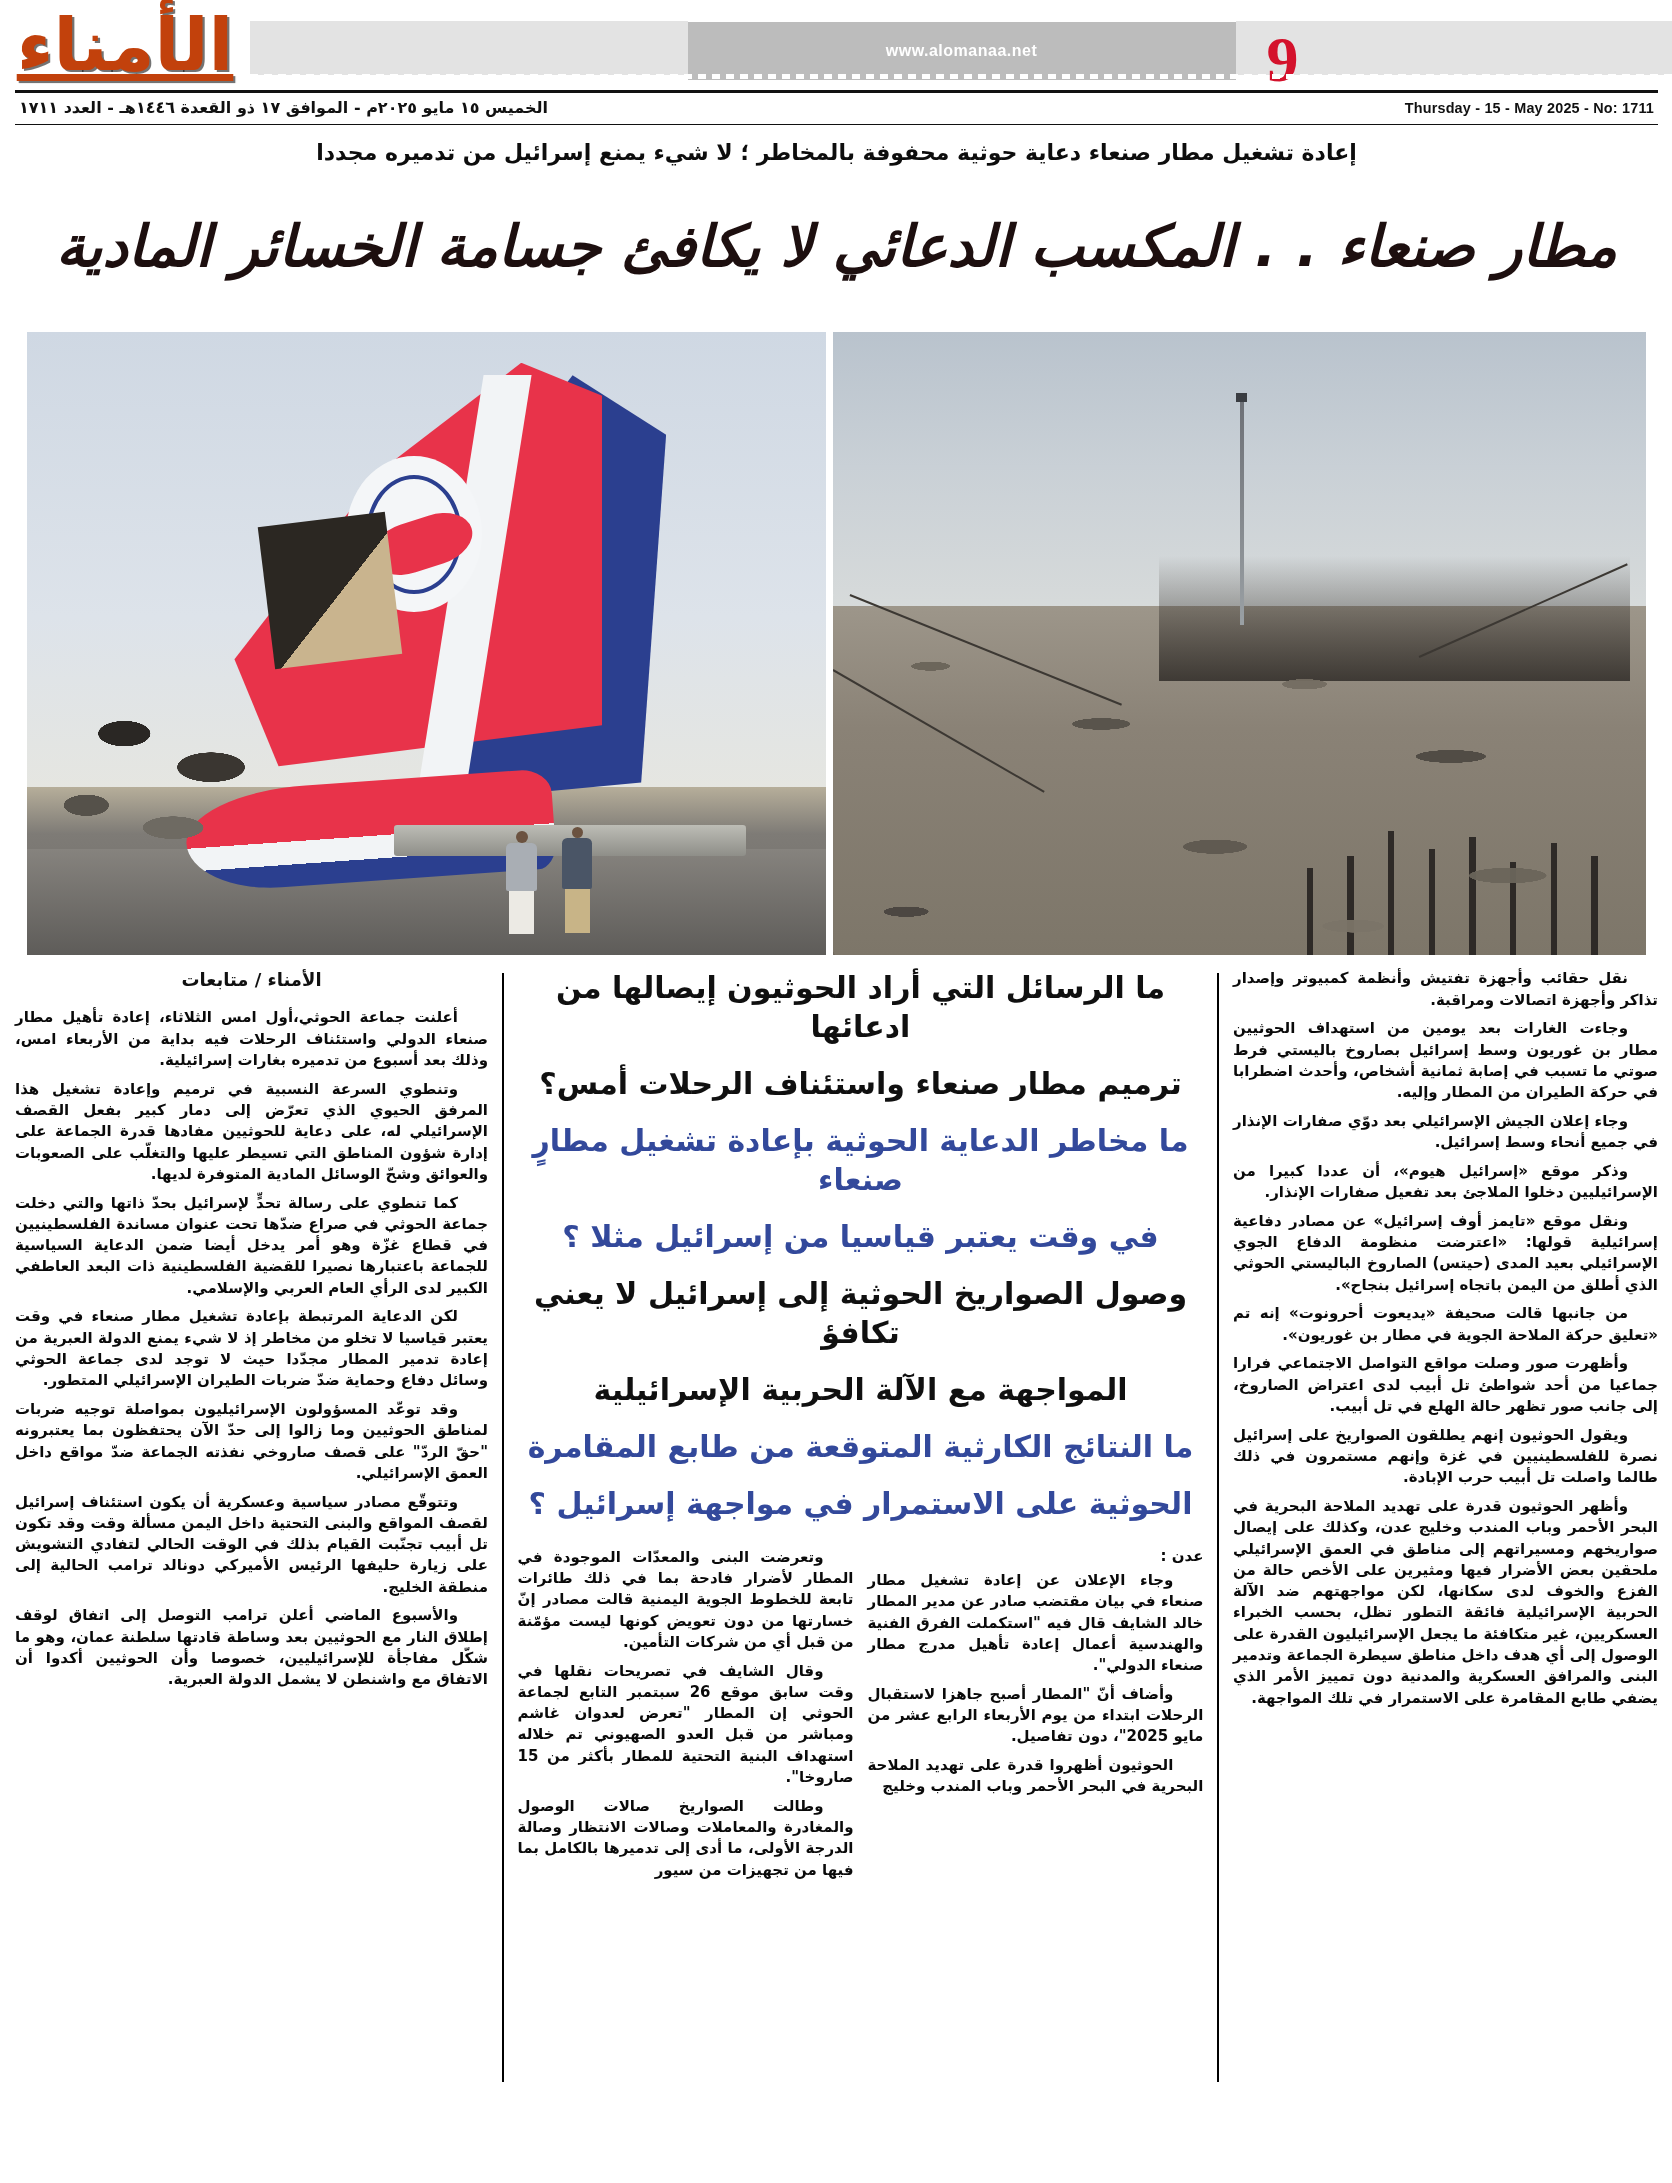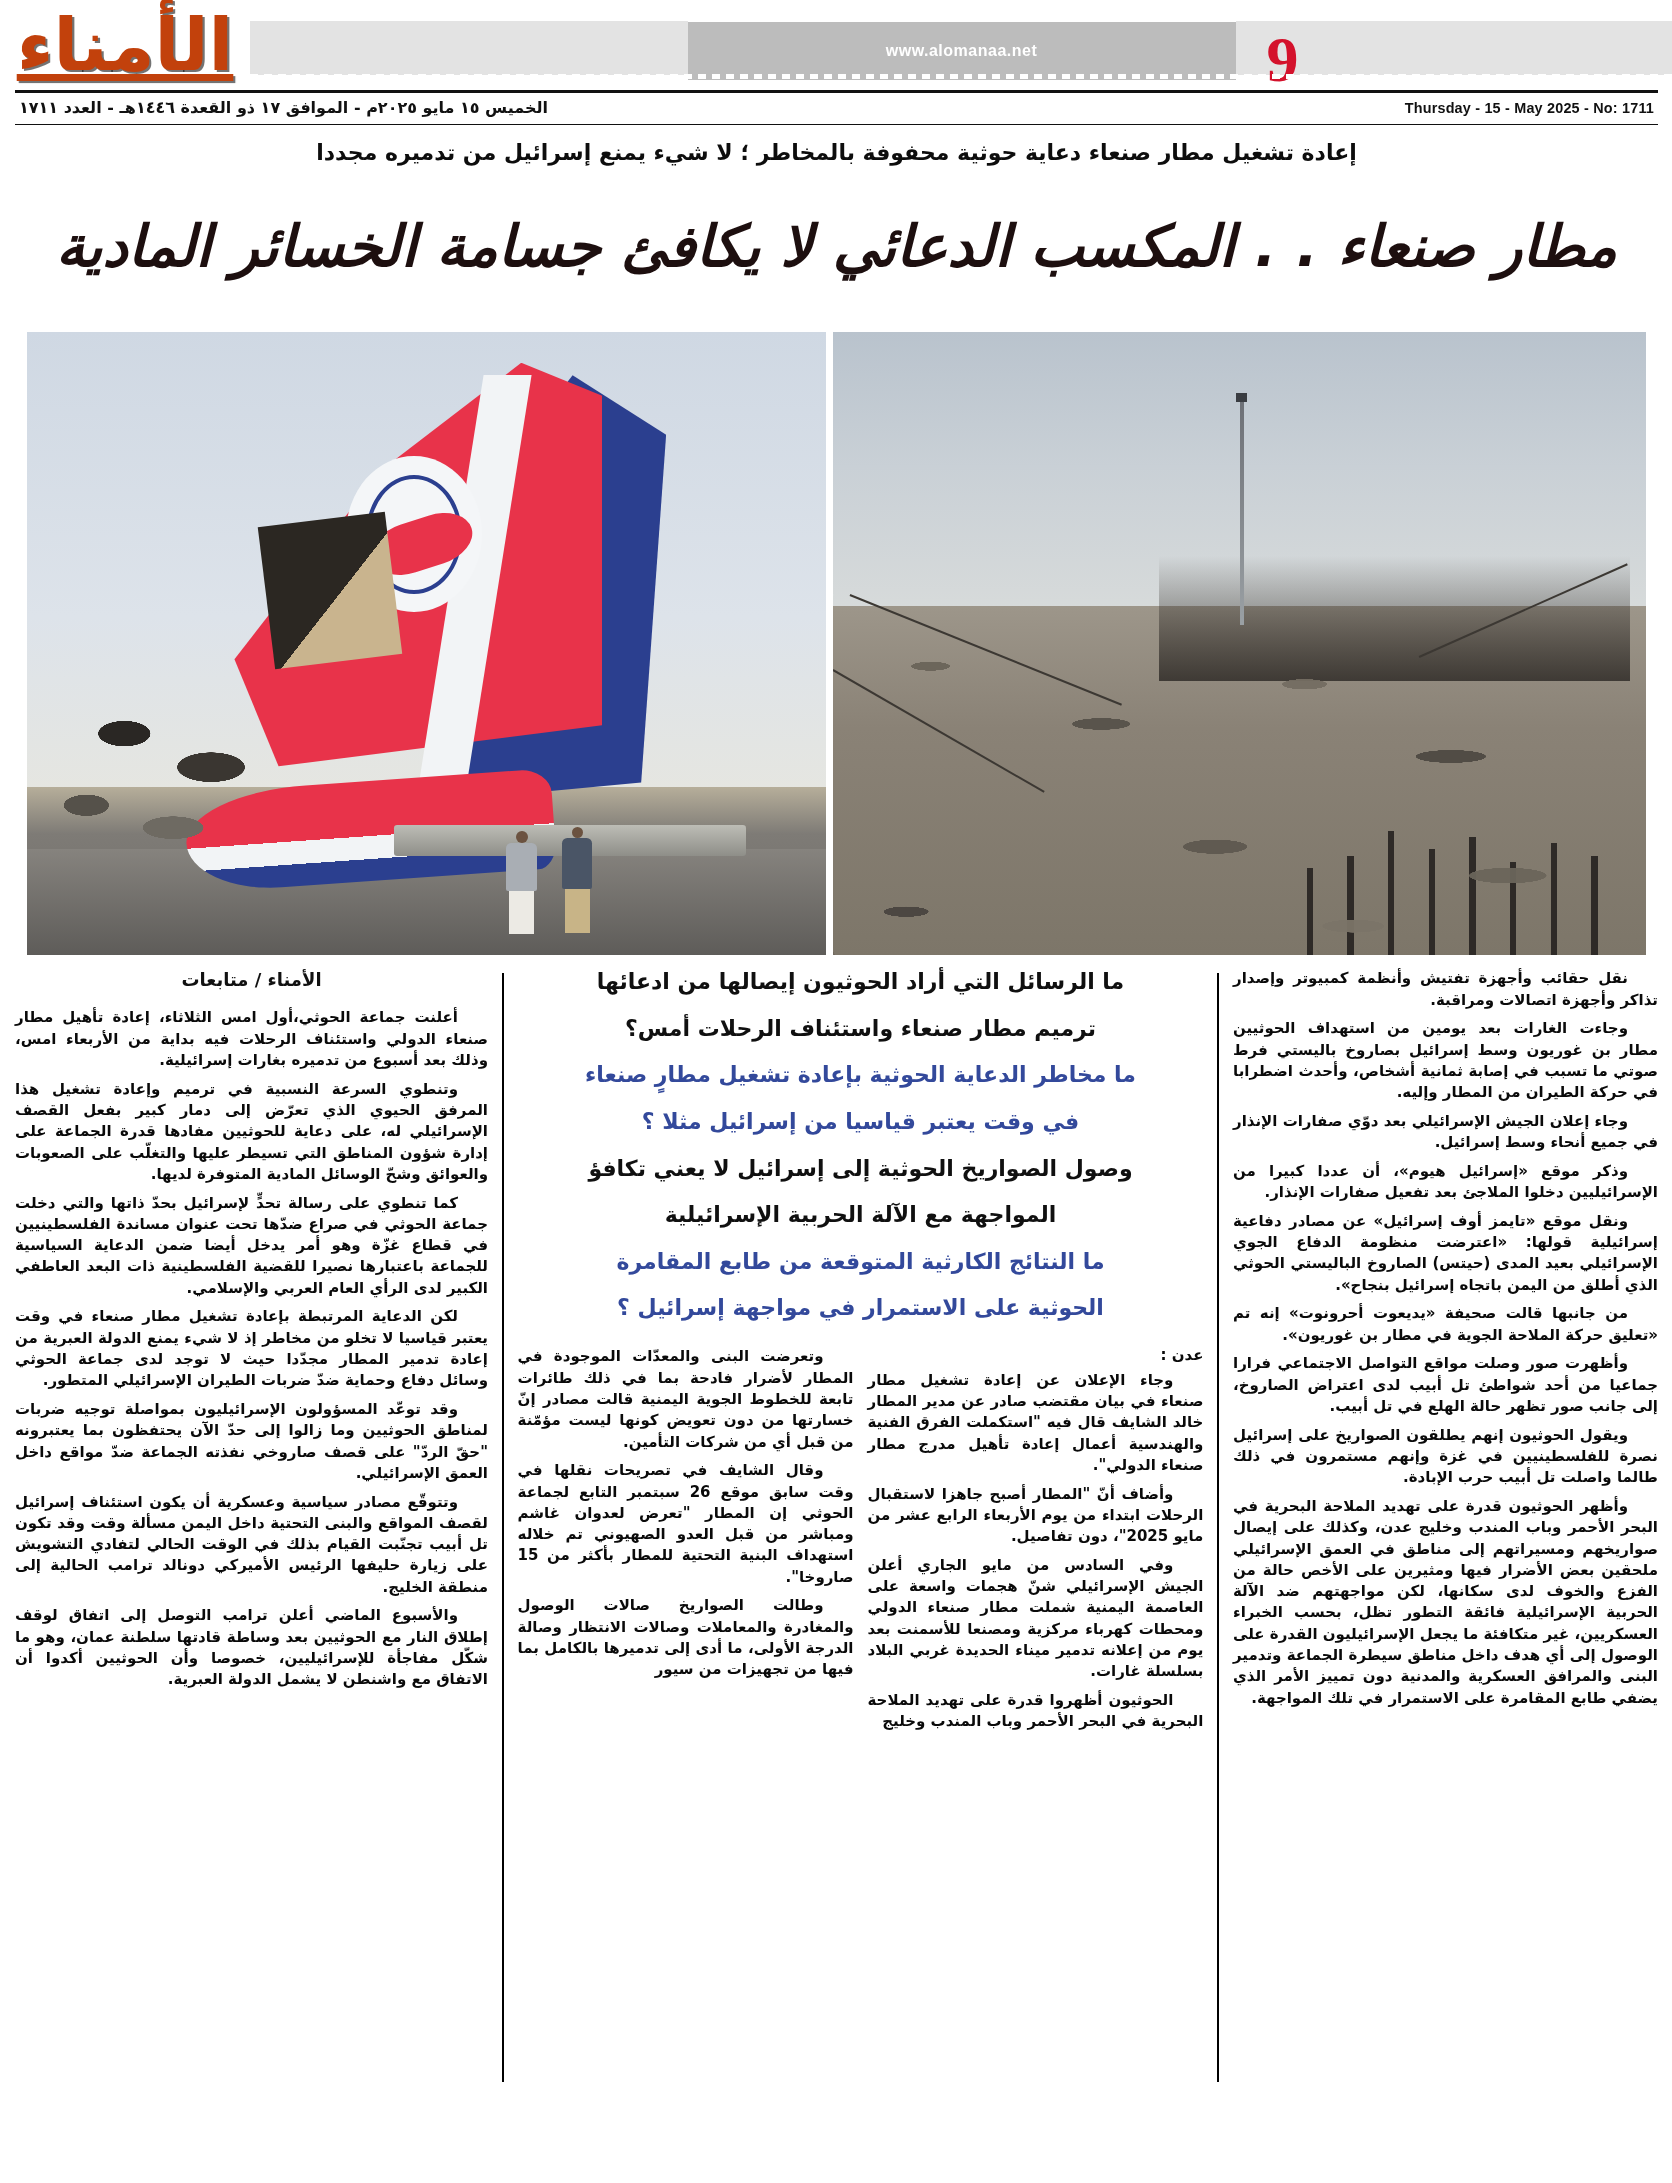--- a/index.html
+++ b/index.html
@@ -316,21 +316,21 @@
     margin: 0 0 7.4px 0;
     text-indent: 30px;
     font-family: "DejaVu Sans", sans-serif;
     font-weight: 600;
   }
 
   
   .qblock {
     text-align: center;
     font-weight: bold;
-    font-size: 22px;
+    font-size: 30px;
     line-height: 1.30;
     margin: 0 0 18px 0;
     font-family: "DejaVu Sans", sans-serif;
   }
   .q-black { color: #101010; }
   .q-blue  { color: #33499b; }
 
   .mid-split {
     display: flex;
     gap: 14px;
@@ -450,21 +450,20 @@
     <div class="qblock q-black">وصول الصواريخ الحوثية إلى إسرائيل لا يعني تكافؤ</div>
     <div class="qblock q-black">المواجهة مع الآلة الحربية الإسرائيلية</div>
     <div class="qblock q-blue">ما النتائج الكارثية المتوقعة من طابع المقامرة</div>
     <div class="qblock q-blue">الحوثية على الاستمرار في مواجهة إسرائيل ؟</div>
 
     <div class="mid-split">
       <div class="subcol">
         <div class="dateline-city">عدن :</div>
         <p class="body">وجاء الإعلان عن إعادة تشغيل مطار صنعاء في بيان مقتضب صادر عن مدير المطار خالد الشايف قال فيه "استكملت الفرق الفنية والهندسية أعمال إعادة تأهيل مدرج مطار صنعاء الدولي".</p>
         <p class="body">وأضاف أنّ "المطار أصبح جاهزا لاستقبال الرحلات ابتداء من يوم الأربعاء الرابع عشر من مايو 2025"، دون تفاصيل.</p>
-        <p class="body">وفي السادس من مايو الجاري أعلن الجيش الإسرائيلي شنّ هجمات واسعة على العاصمة اليمنية شملت مطار صنعاء الدولي ومحطات كهرباء مركزية ومصنعا للأسمنت بعد يوم من إعلانه تدمير ميناء الحديدة غربي البلاد بسلسلة غارات.</p>
         <p class="body">الحوثيون أظهروا قدرة على تهديد الملاحة البحرية في البحر الأحمر وباب المندب وخليج</p>
       </div>
       <div class="subcol">
         <p class="body">وتعرضت البنى والمعدّات الموجودة في المطار لأضرار فادحة بما في ذلك طائرات تابعة للخطوط الجوية اليمنية قالت مصادر إنّ خسارتها من دون تعويض كونها ليست مؤمّنة من قبل أي من شركات التأمين.</p>
         <p class="body">وقال الشايف في تصريحات نقلها في وقت سابق موقع 26 سبتمبر التابع لجماعة الحوثي إن المطار "تعرض لعدوان غاشم ومباشر من قبل العدو الصهيوني تم خلاله استهداف البنية التحتية للمطار بأكثر من 15 صاروخا".</p>
         <p class="body">وطالت الصواريخ صالات الوصول والمغادرة والمعاملات وصالات الانتظار وصالة الدرجة الأولى، ما أدى إلى تدميرها بالكامل بما فيها من تجهيزات من سيور</p>
       </div>
     </div>
   </div>
 

